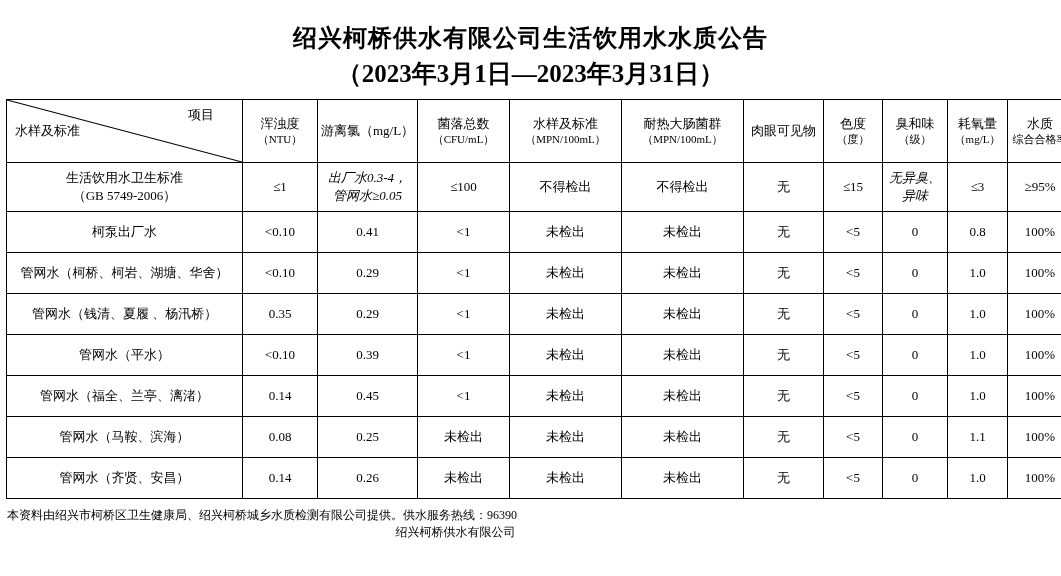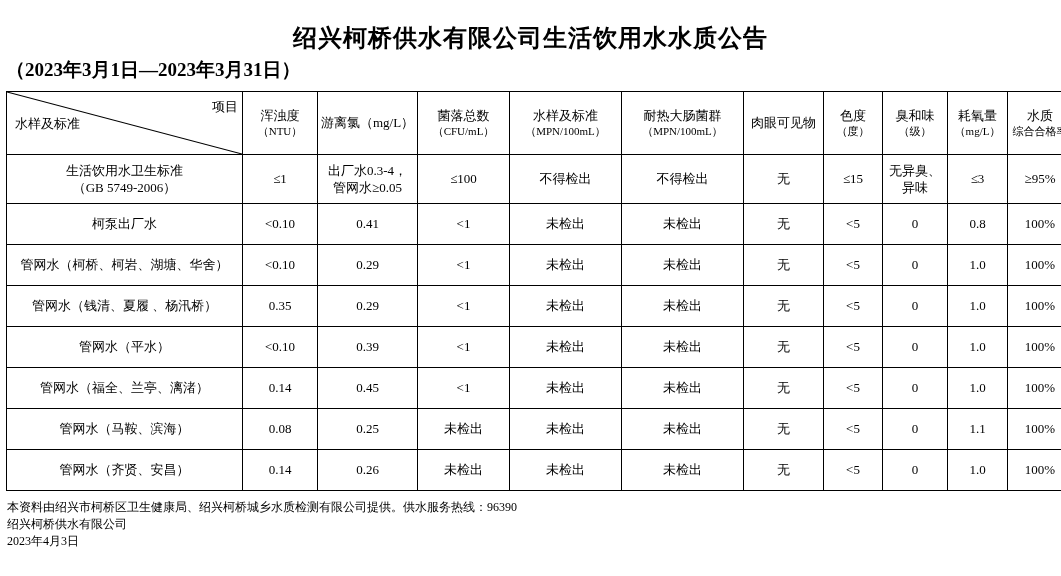--- a/index.html
+++ b/index.html
@@ -23,22 +23,22 @@
   }
   .title {
     text-align: center;
     font-size: 24px;
     font-weight: bold;
     letter-spacing: 1px;
     padding-top: 22px;
     line-height: 1.35;
   }
   .subtitle {
-    text-align: left;
-    font-size: 19px;
+    text-align: center;
+    font-size: 25px;
     font-weight: bold;
     padding-top: 4px;
     padding-bottom: 8px;
     line-height: 1.3;
   }
   table.wq {
     border-collapse: collapse;
     width: 1047px;
     margin: 0 auto;
     table-layout: fixed;
@@ -63,21 +63,21 @@
     height: 58px;
     overflow: hidden;
   }
   td.corner .diag {
     position: absolute;
     left: 0; top: 0;
     width: 100%; height: 100%;
   }
   td.corner .lbl-item {
     position: absolute;
-    right: 4px;
+    right: 28px;
     top: 6px;
     font-size: 13px;
   }
   td.corner .lbl-sample {
     position: absolute;
     left: 8px;
     bottom: 22px;
     font-size: 13px;
   }
   .unit {
@@ -99,27 +99,29 @@
     width: 1047px;
     margin: 0 auto;
     padding-top: 7px;
     font-size: 12px;
     line-height: 1.5;
   }
   .footer .note {
     text-align: left;
   }
   .footer .sign {
+    text-align: center;
     padding-right: 150px;
   }
   .footer .sign div {
     line-height: 1.45;
   }
   .small2 {
     font-size: 12px;
+    font-style: italic;
   }
 </style>
 </head>
 <body>
 
 <div class="page">
 
   <div class="title">绍兴柯桥供水有限公司生活饮用水水质公告</div>
   <div class="subtitle">（2023年3月1日—2023年3月31日）</div>
 
@@ -306,17 +308,16 @@
         <td>1.0</td>
         <td>100%</td>
       </tr>
     </tbody>
   </table>
 
   <div class="footer">
     <div class="note">本资料由绍兴市柯桥区卫生健康局、绍兴柯桥城乡水质检测有限公司提供。供水服务热线：96390</div>
     <div class="sign">
       <div>绍兴柯桥供水有限公司</div>
-      <div>2023年4月3日</div>
     </div>
   </div>
 
 </div>
 
 </body></html>

